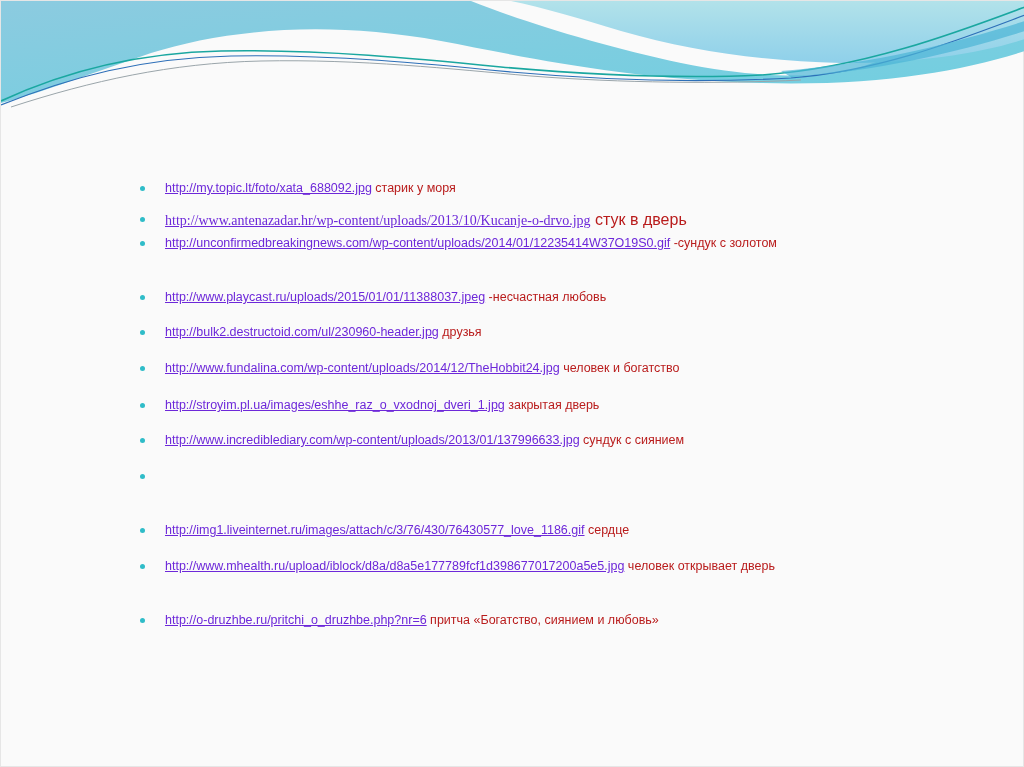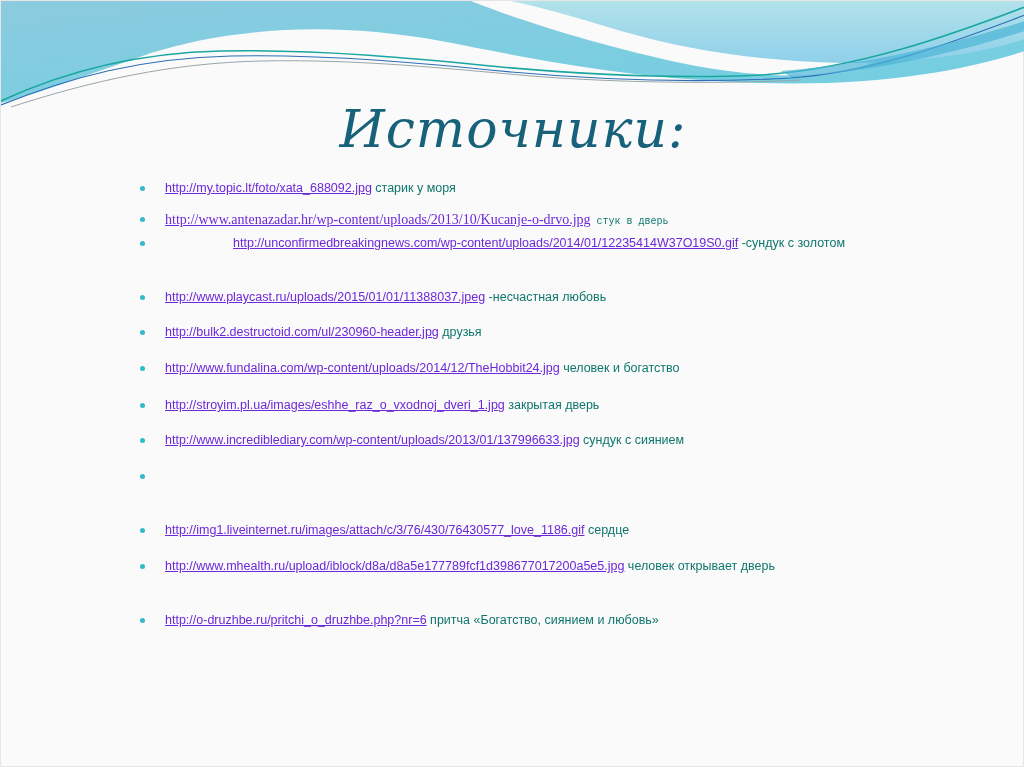--- a/index.html
+++ b/index.html
@@ -72,21 +72,21 @@
     .link {
       color: #6d28d9;
       text-decoration: underline;
       cursor: pointer;
     }
     .link.serif {
       font-family: "Liberation Serif", serif;
       font-size: 14px;
     }
     .desc {
-      color: #0f766e;
+      color: #b91c1c;
     }
   </style>
 </head>
 <body>
 
 <div class="slide">
 
   <svg class="header-wave" viewBox="0 0 1024 130" preserveAspectRatio="none">
     <defs>
       <linearGradient id="gLeft" x1="0" y1="0" x2="1" y2="1">
@@ -99,38 +99,37 @@
       </linearGradient>
     </defs>
     <path d="M0,0 L470,0 C520,20 600,45 680,62 C760,78 820,78 860,66 C920,48 990,12 1024,0 L1024,50 C960,70 880,85 760,82 C620,78 520,55 440,40 C320,18 220,30 150,52 C80,76 30,95 0,102 Z" fill="url(#gLeft)"></path>
     <path d="M510,0 L1024,0 L1024,38 C980,52 920,62 840,62 C760,60 690,50 620,30 C580,18 540,6 510,0 Z" fill="url(#gRight)"></path>
     <path d="M0,100 C60,72 130,52 220,50 C320,48 420,58 500,66 C580,73 680,78 760,74 C860,68 960,30 1024,6" fill="none" stroke="#1aa7a0" stroke-width="1.6"></path>
     <path d="M0,104 C70,76 140,57 230,55 C330,53 430,63 510,71 C600,79 700,82 790,77 C880,70 960,38 1024,14" fill="none" stroke="#2d6fb8" stroke-width="1.2"></path>
     <path d="M10,106 C90,80 170,62 260,60 C360,58 450,68 530,75 C620,82 720,83 800,79" fill="none" stroke="#9aa5aa" stroke-width="1"></path>
     <path d="M780,70 C880,62 960,40 1024,20 L1024,30 C960,50 880,70 790,76 Z" fill="#4bb5d6" opacity="0.7"></path>
   </svg>
 
-  <div class="title">Источники:</div>
 
   <ul class="list">
     <li class="item" style="top:179px;">
       <span class="bullet"></span>
       <div class="item-body">
         <a class="link">http://my.topic.lt/foto/xata_688092.jpg</a><span class="desc"> старик у моря</span>
       </div>
     </li>
     <li class="item" style="top:210px;">
       <span class="bullet"></span>
       <div class="item-body">
-        <a class="link serif">http://www.antenazadar.hr/wp-content/uploads/2013/10/Kucanje-o-drvo.jpg</a><span class="desc" style="font-family:Liberation Mono, monospace;font-size:10px;"> стук в дверь</span>
+        <a class="link serif">http://www.antenazadar.hr/wp-content/uploads/2013/10/Kucanje-o-drvo.jpg</a><span class="desc" style="font-family:Liberation Sans, sans-serif;font-size:16px;"> стук в дверь</span>
       </div>
     </li>
     <li class="item" style="top:234px;">
       <span class="bullet"></span>
-      <div class="item-body" style="width:680px;text-align:right;">
+      <div class="item-body" style="width:680px;">
         <a class="link">http://unconfirmedbreakingnews.com/wp-content/uploads/2014/01/12235414W37O19S0.gif</a><span class="desc"> -сундук с золотом</span>
       </div>
     </li>
     <li class="item" style="top:288px;">
       <span class="bullet"></span>
       <div class="item-body">
         <a class="link">http://www.playcast.ru/uploads/2015/01/01/11388037.jpeg</a><span class="desc"> -несчастная любовь</span>
       </div>
     </li>
     <li class="item" style="top:323px;">

